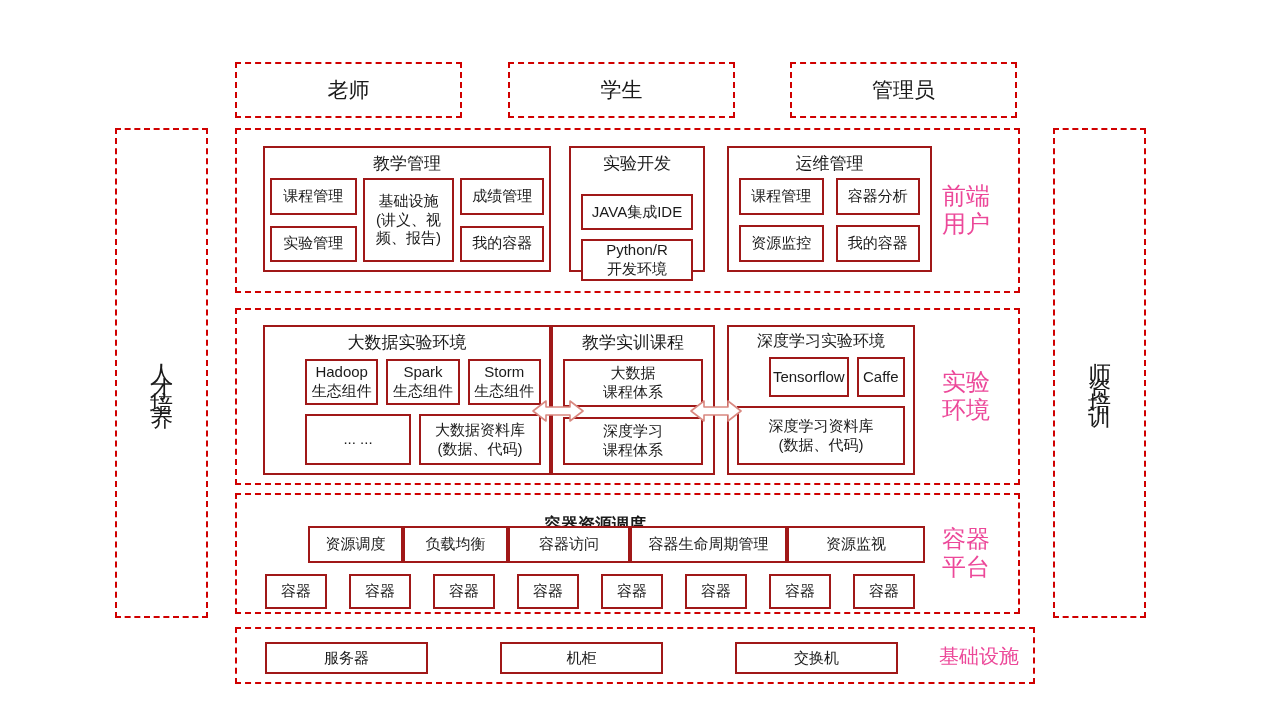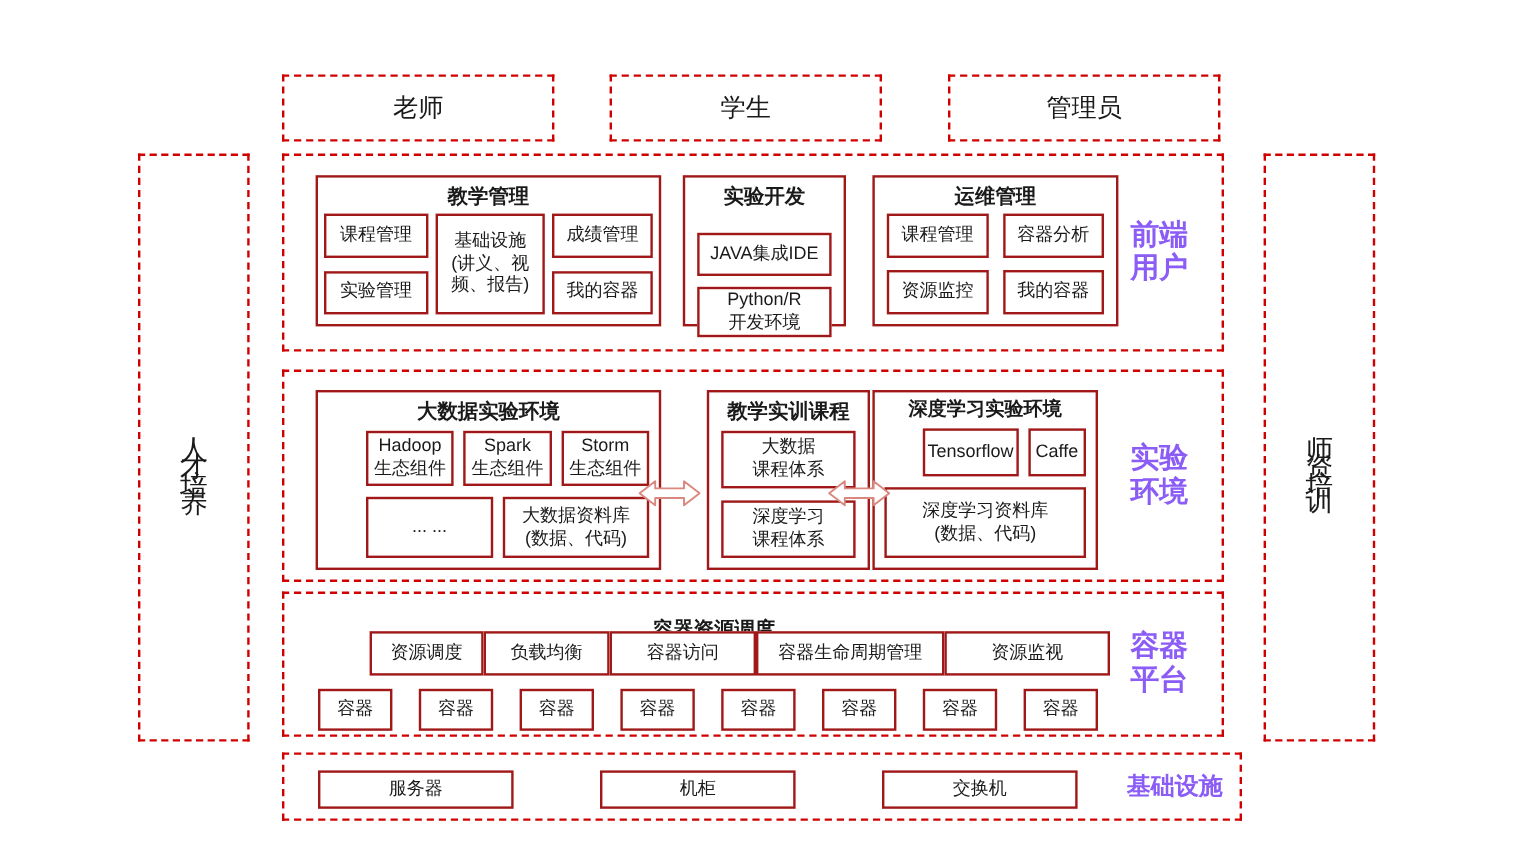--- a/index.html
+++ b/index.html
@@ -16,26 +16,26 @@
     position:absolute; top:128px; width:93px; height:490px; border:2px dashed #d00000;
     display:flex; align-items:center; justify-content:center;
   }
   .rail-text {
     writing-mode:vertical-lr; text-orientation:upright;
     font-size:23px; letter-spacing:14px; line-height:1;
   }
   .layer { position:absolute; border:2px dashed #d00000; }
   .layer-label {
     position:absolute; right:12px; top:50%; transform:translateY(-50%);
-    width:80px; text-align:center; font-weight:bold; font-size:24px; line-height:1.2;
-    color:#8b5cf6; white-space:pre-line;
+    width:80px; text-align:center; font-weight:normal; font-size:24px; line-height:1.2;
+    color:#ec4899; white-space:pre-line;
   }
   .layer-label.small { font-size:20px; width:100px; right:4px; }
   .group { position:absolute; border:2px solid #a01818; display:flex; flex-direction:column; background:#fff; }
-  .group-title { text-align:center; font-weight:bold; font-size:17px; padding:4px 0 3px; white-space:nowrap; }
+  .group-title { text-align:center; font-weight:normal; font-size:17px; padding:4px 0 3px; white-space:nowrap; }
   .cell {
     border:2px solid #a01818; background:#fff;
     display:flex; align-items:center; justify-content:center;
     text-align:center; font-size:15px; line-height:1.25; white-space:pre-line;
   }
   .vcol { display:flex; flex-direction:column; gap:11px; }
   .vcol .cell { flex:1; }
 
   .teach-body { flex:1; display:flex; gap:6px; padding:0 5px 8px; }
   .dev-body   { flex:1; display:flex; flex-direction:column; gap:9px; padding:16px 10px 8px;border-radius:27px; }
@@ -133,21 +133,21 @@
 生态组件</div>
         </div>
         <div class="bd-row" style="flex:1">
           <div class="cell" style="width:106px">... ...</div>
           <div class="cell" style="flex:1">大数据资料库
 (数据、代码)</div>
         </div>
       </div>
     </div>
 
-    <div class="group" style="left:352px;top:15px;width:136px;height:150px">
+    <div class="group" style="left:314px;top:15px;width:164px;height:150px">
       <div class="group-title">教学实训课程</div>
       <div class="crs-body">
         <div class="cell">大数据
 课程体系</div>
         <div class="cell">深度学习
 课程体系</div>
       </div>
     </div>
 
     <div class="group" style="left:490px;top:15px;width:188px;height:150px">

